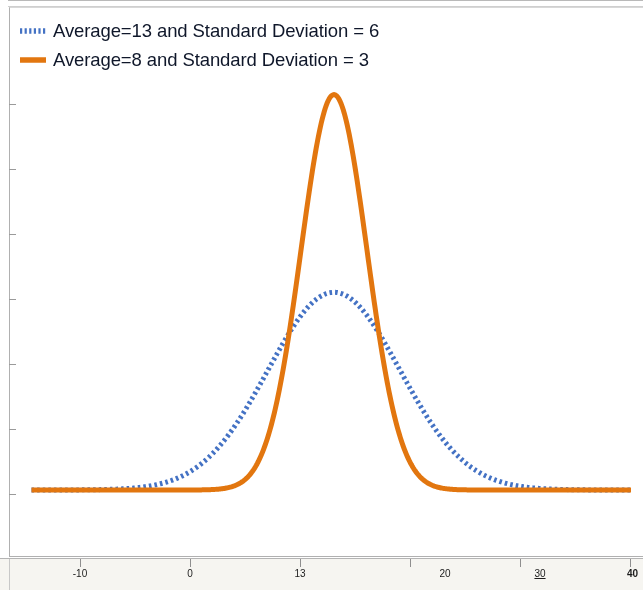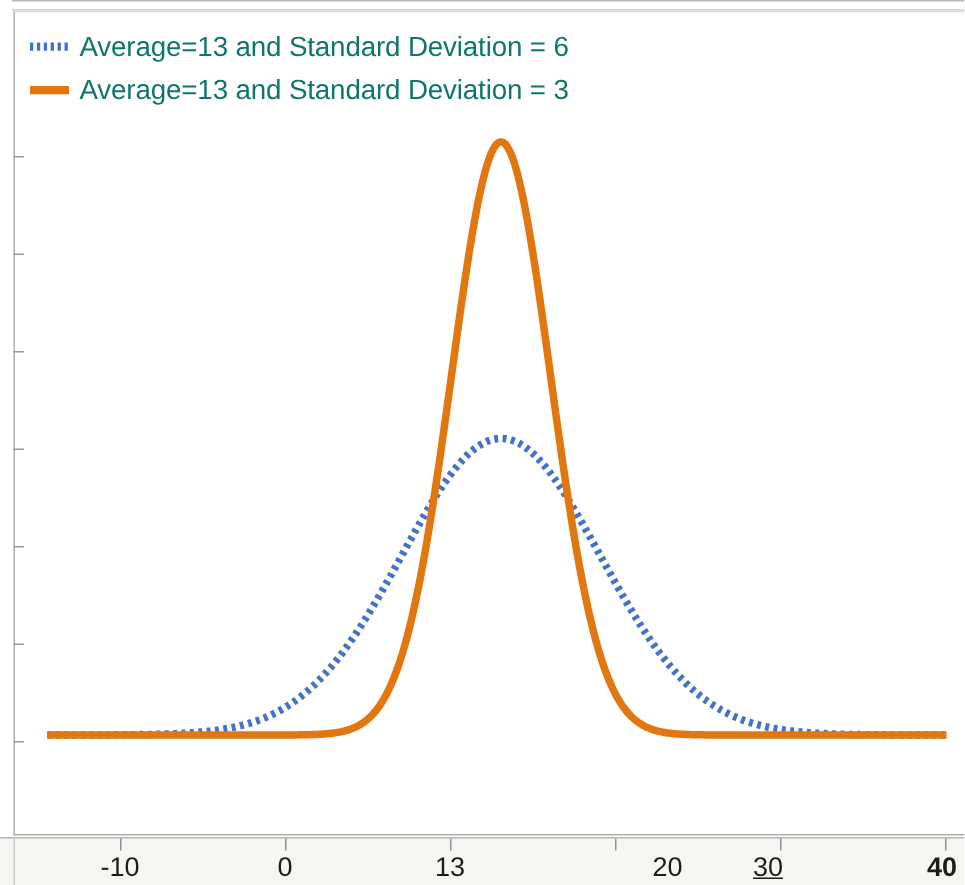--- a/index.html
+++ b/index.html
@@ -95,21 +95,21 @@
   }
   .legend-marker {
     width: 28px;
     height: 14px;
     margin-right: 6px;
     flex: 0 0 auto;
     display: block;
   }
   .legend-label {
     font-size: 18.5px;
-    color: #0f766e;
+    color: #0f172a;
     letter-spacing: -0.1px;
     white-space: nowrap;
   }
 
   
   #xaxis-strip {
     position: absolute;
     left: 0px;
     top: 558px;
     width: 643px;
@@ -128,21 +128,21 @@
   .xtick-mark {
     position: absolute;
     top: 0px;
     width: 1px;
     height: 8px;
     background: #8f8f8f;
   }
   .xtick-label {
     position: absolute;
     top: 9px;
-    font-size: 18px;
+    font-size: 10px;
     color: #1c1c1c;
     transform: translateX(-50%);
     white-space: nowrap;
   }
   .xtick-label.edge-right {
     transform: translateX(-100%);
     font-weight: bold;
   }
 </style>
 </head>
@@ -177,39 +177,39 @@
           <svg class="legend-marker" viewBox="0 0 28 14">
             <line x1="1" y1="7" x2="27" y2="7" stroke="#4472c4" stroke-width="5.5" stroke-dasharray="2.2 2.4" stroke-linecap="butt"></line>
           </svg>
           <span class="legend-label">Average=13 and Standard Deviation = 6</span>
         </div>
 
         <div class="legend-row">
           <svg class="legend-marker" viewBox="0 0 28 14">
             <line x1="1" y1="7" x2="27" y2="7" stroke="#e2760f" stroke-width="5.5" stroke-linecap="butt"></line>
           </svg>
-          <span class="legend-label">Average=13 and Standard Deviation = 3</span>
+          <span class="legend-label">Average=8 and Standard Deviation = 3</span>
         </div>
 
       </div>
 
     </div>
   </div>
 
   <div id="xaxis-strip">
     <div class="axis-left-edge"></div>
     <div id="xticks">
         <div class="xtick-mark" style="left: 80px;"></div>
         <div class="xtick-label" style="left: 80px;">-10</div>
         <div class="xtick-mark" style="left: 190px;"></div>
         <div class="xtick-label" style="left: 190px;">0</div>
         <div class="xtick-mark" style="left: 300px;"></div>
         <div class="xtick-label" style="left: 300px;">13</div>
         <div class="xtick-mark" style="left: 410px;"></div>
         <div class="xtick-label" style="left: 410px; margin-left: 35px;">20</div>
         <div class="xtick-mark" style="left: 520px;"></div>
-        <div class="xtick-label" style="left: 512px; text-decoration: underline;">30</div>
+        <div class="xtick-label" style="left: 540px; text-decoration: underline;">30</div>
         <div class="xtick-mark" style="left: 630px;"></div>
         <div class="xtick-label edge-right" style="left: 638px;">40</div>
       </div>
   </div>
 
 </div>
 
 </body></html>

